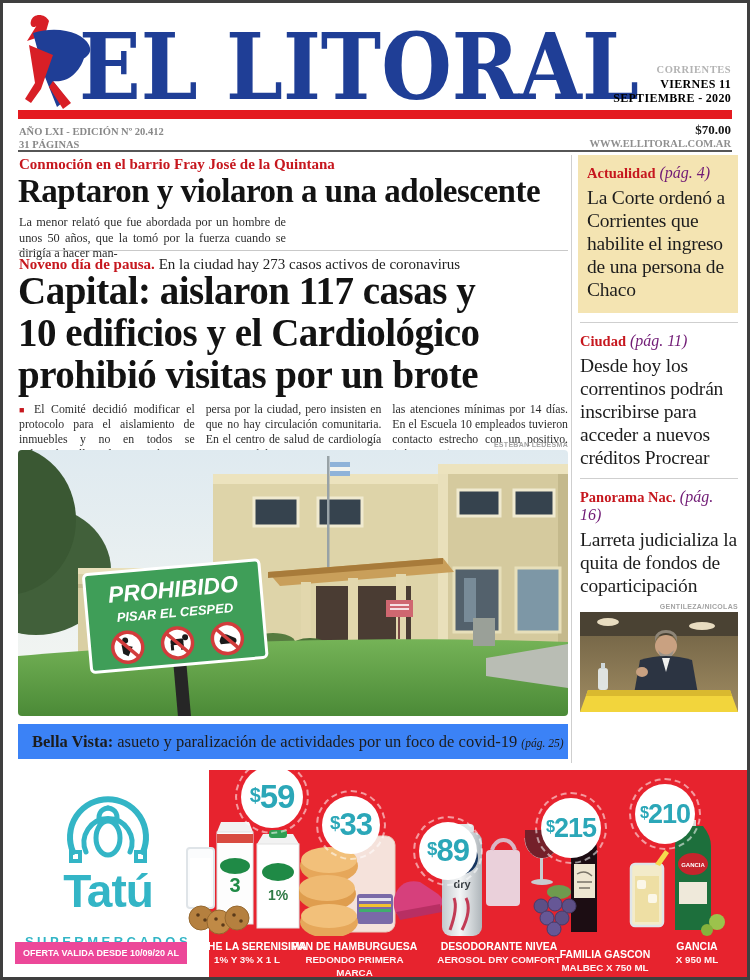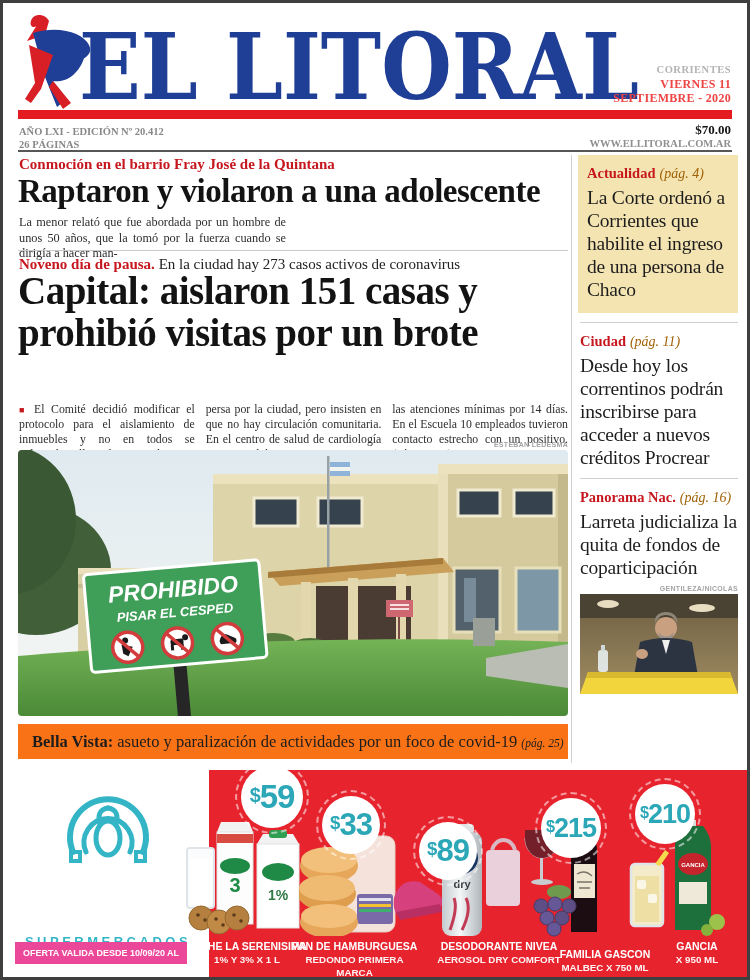--- a/index.html
+++ b/index.html
@@ -4,21 +4,21 @@
 <style>
   html,body{margin:0;padding:0;background:#888;}
   #page{position:relative;width:750px;height:980px;background:#fff;box-sizing:border-box;
         border:3px solid #3f3f3f;overflow:hidden;font-family:"Liberation Serif","DejaVu Serif",serif;}
   .abs{position:absolute;}
   .sans{font-family:Liberation Serif, serif;}
 
   
   #mast-right{right:16px;top:60px;text-align:right;line-height:14px;}
   #mast-region{font-size:10.5px;font-weight:bold;color:#b3b3b3;letter-spacing:.5px;}
-  .mast-date{font-size:12px;font-weight:bold;color:#ef4444;letter-spacing:.3px;}
+  .mast-date{font-size:12px;font-weight:bold;color:#000000;letter-spacing:.3px;}
   #red-bar{left:15px;right:15px;top:107px;height:9px;background:#e41b20;}
   #info-left{left:16px;top:122px;line-height:13px;font-size:10.5px;font-weight:bold;color:#888;}
   #info-right{right:16px;top:120px;text-align:right;line-height:14px;}
   #price{font-size:13px;font-weight:bold;color:#151515;}
   #website{font-size:10.5px;font-weight:bold;color:#8f8f8f;}
   #head-rule{left:15px;right:15px;top:147px;height:2px;background:#565656;}
 
   
   .kicker-red{color:#c6171e;font-weight:bold;font-size:15px;}
   .kicker-dark{color:#222;font-size:15px;}
@@ -28,29 +28,29 @@
   #ts-deck .col{width:267px;}
   .thin-rule{height:1px;background:#c9c9c9;}
   #ms-head{left:15px;top:267px;width:556px;font-size:39px;line-height:42px;font-weight:bold;color:#131313;letter-spacing:-.5px;}
   #ms-head span{display:block;}
   #ms-deck{left:16px;top:399px;width:549px;gap:11px;font-size:11.8px;}
   #ms-deck .col{width:176px;}
   #ms-deck .col:first-child::before{content:"■ ";color:#c6171e;font-size:9px;}
   .credit{font-size:7px;font-weight:bold;color:#a3a3a3;text-align:right;letter-spacing:.3px;font-family:"Liberation Sans",sans-serif;}
   #photo-credit{left:15px;top:438px;width:550px;}
   #main-photo{left:15px;top:447px;width:550px;height:266px;border-radius:4px;overflow:hidden;}
-  #bella{left:15px;top:721px;width:550px;height:35px;background:#f97316;line-height:35px;
+  #bella{left:15px;top:721px;width:550px;height:35px;background:#3b82f6;line-height:35px;
          padding-left:14px;box-sizing:border-box;font-size:16.5px;color:#1c1c1c;white-space:nowrap;}
   #bella .pag{font-size:11.5px;font-style:italic;}
 
   
   #vrule{left:568px;top:152px;width:1px;height:608px;background:#cfcfcf;}
   #sidebar{left:577px;top:152px;width:158px;}
   .sb-sec{font-size:14.5px;font-weight:bold;color:#c6171e;}
-  .sb-pag{font-size:14px;font-style:italic;color:#a16207;font-weight:normal;}
+  .sb-pag{font-size:16px;font-style:italic;color:#701a75;font-weight:normal;}
   .sb-title{font-size:19.5px;line-height:23px;color:#1d1d1d;margin-top:4px;letter-spacing:-.2px;}
   .sb-item{margin-bottom:9px;}
   #sb-0{background:#f4e4b2;padding:9px 9px 12px 9px;margin-left:-2px;}
   .sb-sep{height:1px;background:#cfcfcf;margin:9px 0;}
   #sb-credit{width:158px;margin-top:6px;}
   #sb-photo{width:158px;height:100px;margin-top:2px;}
 
   
   #ad{left:4px;top:767px;width:742px;height:209px;background:#e7232e;overflow:hidden;}
   #ad-white{position:absolute;left:0;top:0;width:202px;height:209px;background:#fff;}
@@ -86,40 +86,41 @@
   <div class="abs sans" id="mast-right">
     <div id="mast-region">CORRIENTES</div>
     <div class="mast-date">VIERNES 11</div>
     <div class="mast-date">SEPTIEMBRE - 2020</div>
   </div>
 
   <div class="abs" id="red-bar"></div>
 
   <div class="abs sans" id="info-left">
     <div>AÑO LXI - EDICIÓN Nº 20.412</div>
-    <div>26 PÁGINAS</div>
+    <div>31 PÁGINAS</div>
   </div>
   <div class="abs sans" id="info-right">
     <div id="price">$70.00</div>
     <div id="website">WWW.ELLITORAL.COM.AR</div>
   </div>
   <div class="abs" id="head-rule"></div>
 
   <div class="abs kicker-red" style="left:16px;top:153px">Conmoción en el barrio Fray José de la Quintana</div>
   <div class="abs" id="ts-head">Raptaron y violaron a una adolescente</div>
   <div class="abs deck" id="ts-deck">
     <div class="col">La menor relató que fue abordada por un hombre de unos 50 años, que la tomó por la fuerza cuando se dirigía a hacer man-</div>
   </div>
   <div class="abs thin-rule" style="left:15px;top:247px;width:550px"></div>
 
   <div class="abs" style="left:16px;top:252px">
     <span class="kicker-red">Noveno día de pausa.</span><span class="kicker-dark"> En la ciudad hay 273 casos activos de coronavirus</span>
   </div>
   <div class="abs" id="ms-head">
-    <span>Capital: aislaron 151 casas y</span>
+    <span>Capital: aislaron 117 casas y</span>
+    <span>10 edificios y el Cardiológico</span>
     <span>prohibió visitas por un brote</span>
   </div>
   <div class="abs deck" id="ms-deck">
     <div class="col">El Comité decidió modificar el protocolo para el aislamiento de inmuebles y no en todos se colocarán vallas. El virus se dis-</div>
     <div class="col">persa por la ciudad, pero insisten en que no hay circulación comunitaria. En el centro de salud de cardiología se mantendrán</div>
     <div class="col">las atenciones mínimas por 14 días. En el Escuela 10 empleados tuvieron contacto estrecho con un positivo. (págs. 6 y 7)</div>
   </div>
   <div class="abs credit" id="photo-credit">ESTEBAN LEDESMA</div>
 
   <div class="abs" id="main-photo">
@@ -267,20 +268,21 @@
 
     <svg class="abs" style="left:52px;top:6px" width="98" height="90" viewBox="0 0 98 90">
       <path d="M14,76 A38,38 0 1 1 84,76" fill="none" stroke="#33b5c6" stroke-width="6" stroke-linecap="round"></path>
       <path d="M27,76 A24,24 0 1 1 71,76" fill="none" stroke="#33b5c6" stroke-width="5" stroke-linecap="round"></path>
       <ellipse cx="49" cy="62" rx="12" ry="17" fill="#ffffff" stroke="#33b5c6" stroke-width="5"></ellipse>
       <path d="M41,48 q-4,-14 8,-16" fill="none" stroke="#33b5c6" stroke-width="5" stroke-linecap="round"></path>
       <path d="M57,48 q4,-14 -8,-16" fill="none" stroke="#33b5c6" stroke-width="5" stroke-linecap="round"></path>
       <rect x="12" y="76" width="9" height="9" fill="none" stroke="#33b5c6" stroke-width="4"></rect>
       <rect x="77" y="76" width="9" height="9" fill="none" stroke="#33b5c6" stroke-width="4"></rect>
     </svg>
+    <div id="brand">Tatú</div>
     <div id="brand-sub">SUPERMERCADOS</div>
     <div id="offer">OFERTA VALIDA DESDE 10/09/20 AL 13/09/20</div>
 
     <svg class="abs" style="left:178px;top:40px" width="125" height="126" viewBox="0 0 125 126">
       <rect x="2" y="38" width="27" height="60" rx="3" fill="#fbfcfd" stroke="#dfe4e8" stroke-width="2"></rect>
       <rect x="5" y="48" width="21" height="47" fill="#ffffff"></rect>
       <polygon points="32,22 68,22 64,12 36,12" fill="#f2f2f2"></polygon>
       <rect x="32" y="22" width="36" height="92" fill="#fdfdfd" stroke="#e2e2e2"></rect>
       <rect x="32" y="24" width="36" height="9" fill="#d84b40"></rect>
       <ellipse cx="50" cy="56" rx="15" ry="8" fill="#1f8a46"></ellipse>

